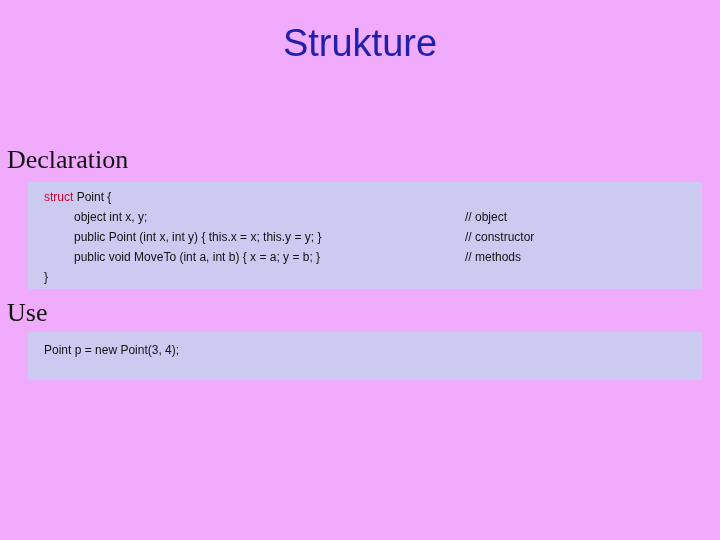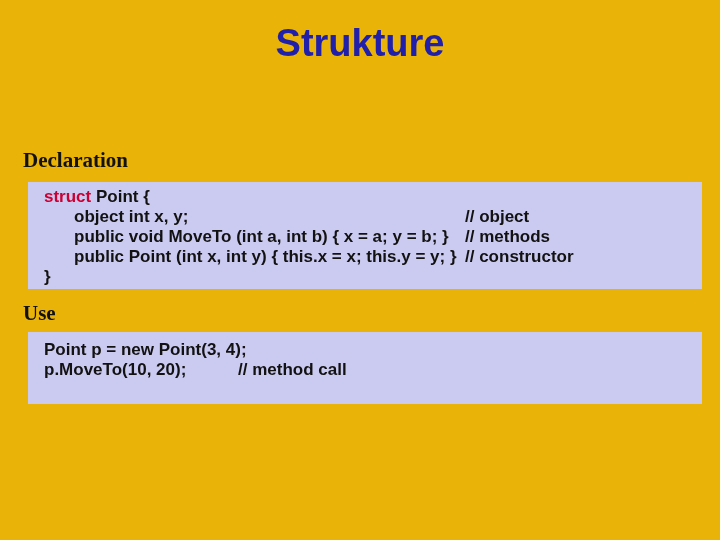--- a/index.html
+++ b/index.html
@@ -4,65 +4,64 @@
 <style>
   html, body {
     margin: 0;
     padding: 0;
     background: #ffffff;
   }
   #slide {
     position: relative;
     width: 720px;
     height: 540px;
-    background: #eab308;
+    background: #f0abfc;
     overflow: hidden;
     font-family: "Liberation Sans", sans-serif;
-    font-weight: bold;
   }
   .title {
     position: absolute;
     top: 22px;
     left: 0;
     width: 720px;
     text-align: center;
     font-size: 38px;
     line-height: 42px;
     color: var(--color-title, #2020AA);
     font-family: "Liberation Sans", sans-serif;
     letter-spacing: 0px;
   }
   .section-label {
     position: absolute;
-    left: 23px;
+    left: 7px;
     font-family: "Liberation Serif", serif;
-    font-size: 21px;
+    font-size: 26px;
     line-height: 24px;
     color: #121212;
   }
   #label-declaration { top: 148px; }
   #label-use { top: 301px; }
   .code-block {
     position: absolute;
     left: 28px;
     width: 674px;
     background: var(--color-block_bg, #CBCBF2);
     box-sizing: border-box;
-    font-size: 17px;
+    font-size: 12px;
     line-height: 20px;
     color: #121212;
   }
   #block-declaration {
     top: 182px;
     height: 107px;
     padding: 5px 0 0 16px;
   }
   #block-use {
     top: 332px;
-    height: 72px;
+    height: 48px;
     padding: 8px 0 8px 16px;
   }
   .crow {
     display: flex;
     white-space: pre;
   }
   .crow .code {
     flex: 0 0 auto;
     white-space: pre;
   }
@@ -87,44 +86,40 @@
       <span class="code"><span class="kw">struct</span><span> Point {</span></span>
       <span class="comment"></span>
     </div>
 
     <div class="crow indent">
       <span class="code">object int x, y;</span>
       <span class="comment">// object</span>
     </div>
 
     <div class="crow indent">
-      <span class="code">public void MoveTo (int a, int b) { x = a; y = b; }</span>
-      <span class="comment">// methods</span>
+      <span class="code">public Point (int x, int y) { this.x = x; this.y = y; }</span>
+      <span class="comment">// constructor</span>
     </div>
 
     <div class="crow indent">
-      <span class="code">public Point (int x, int y) { this.x = x; this.y = y; }</span>
-      <span class="comment">// constructor</span>
+      <span class="code">public void MoveTo (int a, int b) { x = a; y = b; }</span>
+      <span class="comment">// methods</span>
     </div>
 
     <div class="crow">
       <span class="code">}</span>
       <span class="comment"></span>
     </div>
 
   </div>
 
   <div class="section-label" id="label-use">Use</div>
 
   <div class="code-block" id="block-use">
 
     <div class="crow">
       <span class="code">Point p = new Point(3, 4);</span>
     </div>
 
-    <div class="crow">
-      <span class="code">p.MoveTo(10, 20);</span>
-      <span class="comment">// method call</span>
-    </div>
 
   </div>
 
 </div>
 
 </body></html>

